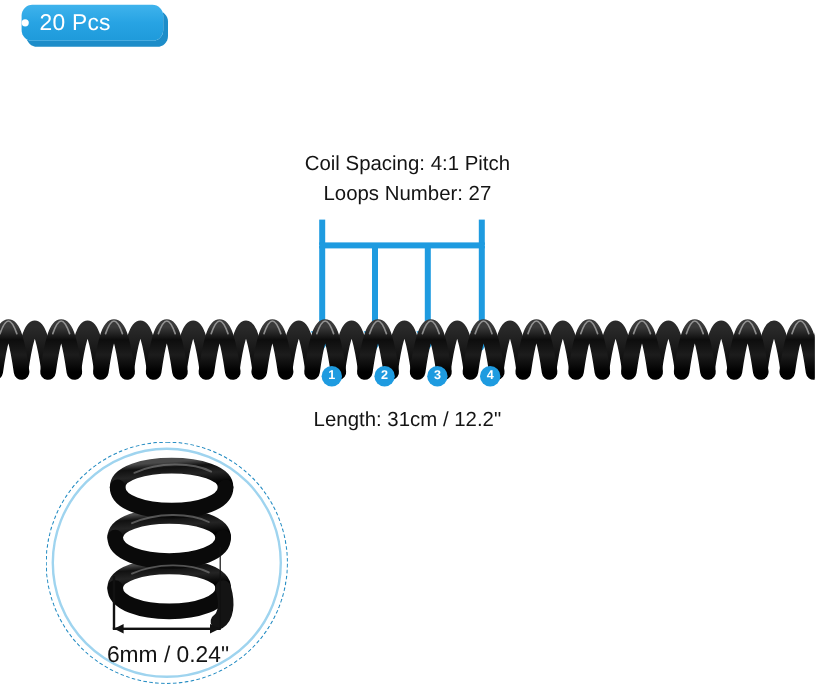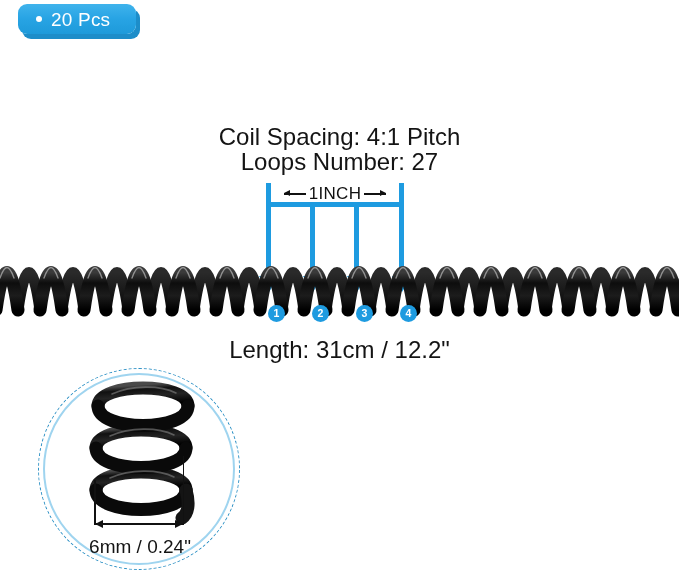--- a/index.html
+++ b/index.html
@@ -21,21 +21,21 @@
     position: absolute;
     left: 18px;
     top: 4px;
     width: 118px;
     height: 30px;
     border-radius: 9px;
     background: linear-gradient(180deg, #3fb3ec 0%, #28a4e4 48%, #1e9ada 100%);
     box-shadow: 4px 5px 0 0 #1d8dc9;
     display: flex;
     align-items: center;
-    padding-left: 18px;
+    padding-left: 0;
     box-sizing: border-box;
   }
   #qty-badge .dot {
     width: 6px;
     height: 6px;
     border-radius: 50%;
     background: #ffffff;
     margin-right: 9px;
     flex: 0 0 auto;
   }
@@ -46,21 +46,21 @@
     letter-spacing: 0.2px;
   }
 
   
   .spec-line {
     position: absolute;
     width: 679px;
     left: 0;
     text-align: center;
     color: #141414;
-    font-size: 24px;
+    font-size: 17px;
     line-height: 24px;
     white-space: nowrap;
   }
   #spec-pitch { top: 125px; }
   #spec-loops { top: 150px; }
   #spec-length { top: 338px; }
 
   
   #inch-group {
     position: absolute;
@@ -264,25 +264,20 @@
   <span class="txt">20 Pcs</span>
 </div>
 
 <div class="spec-line" id="spec-pitch">Coil Spacing: 4:1 Pitch</div>
 <div class="spec-line" id="spec-loops">Loops Number: 27</div>
 
 <div id="inch-group">
   <div class="endcap left"></div>
   <div class="endcap right"></div>
 
-  <div id="inch-label">
-    <span class="arr l"></span>
-    <span class="caption">1INCH</span>
-    <span class="arr r"></span>
-  </div>
 
   <div id="inch-bar"></div>
 
   <div class="drop-arrow" style="left:0px;"></div>
   <div class="drop-arrow" style="left:44px;"></div>
   <div class="drop-arrow" style="left:88px;"></div>
   <div class="drop-arrow" style="left:133px;"></div>
 </div>
 
 <svg id="coil-main" viewBox="0 0 679 68" preserveAspectRatio="none">

